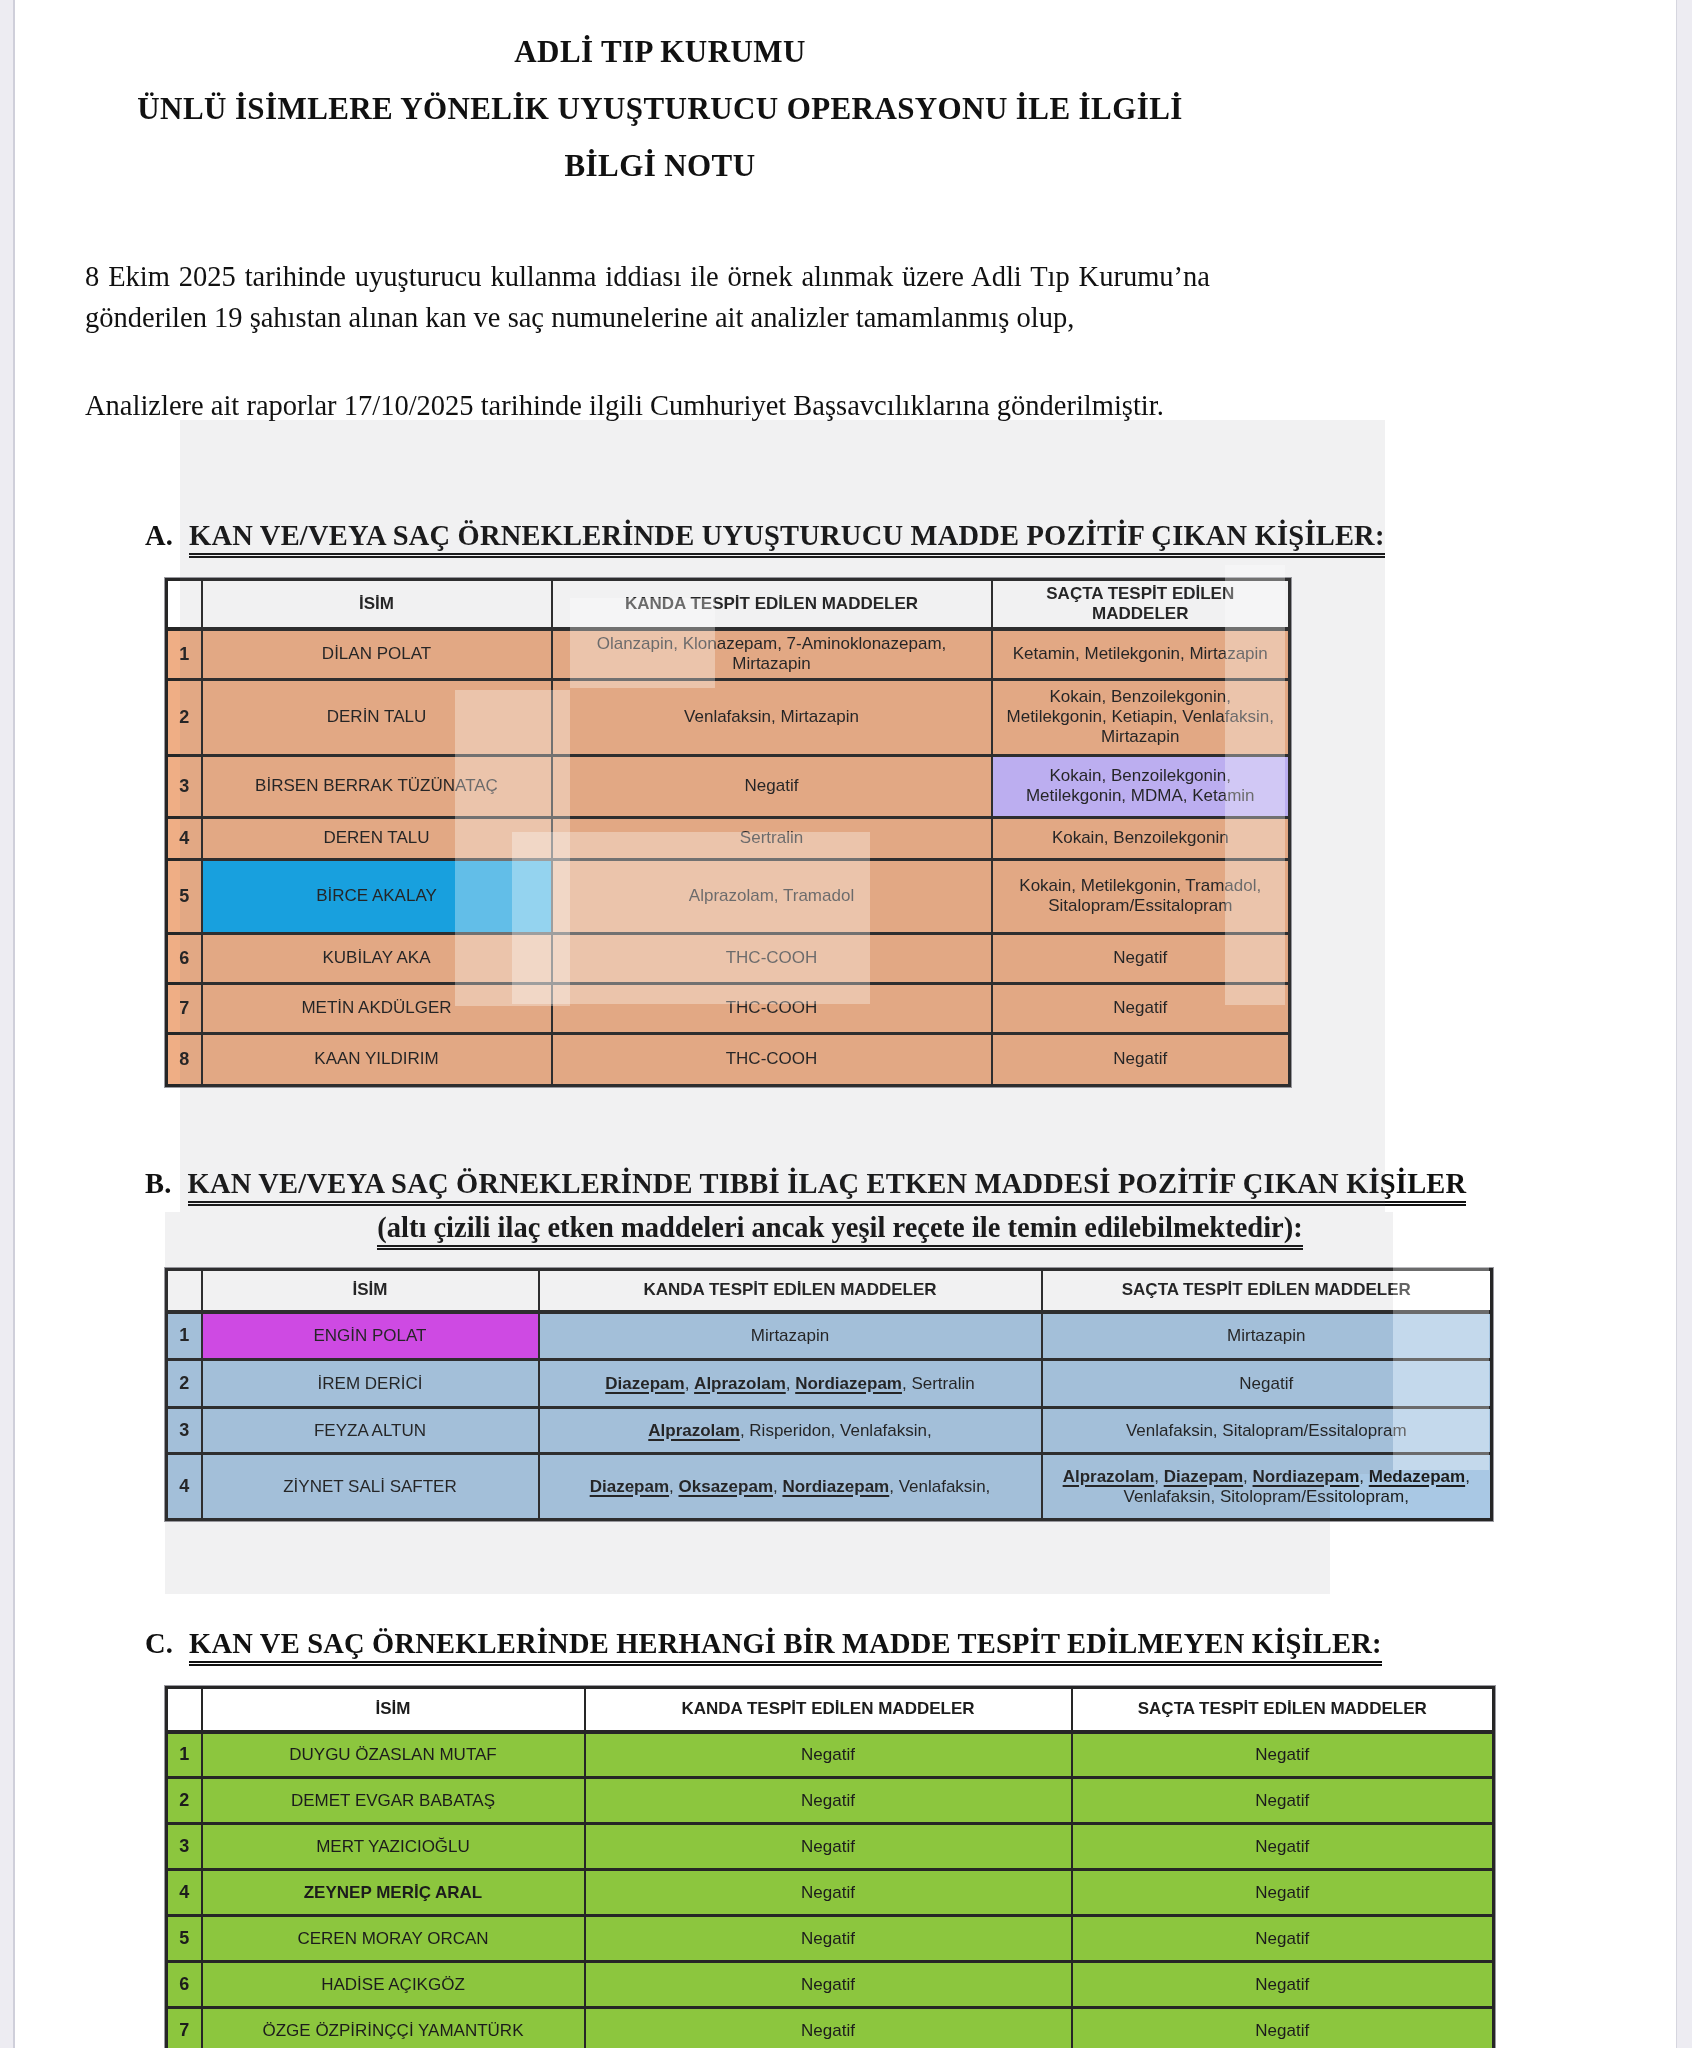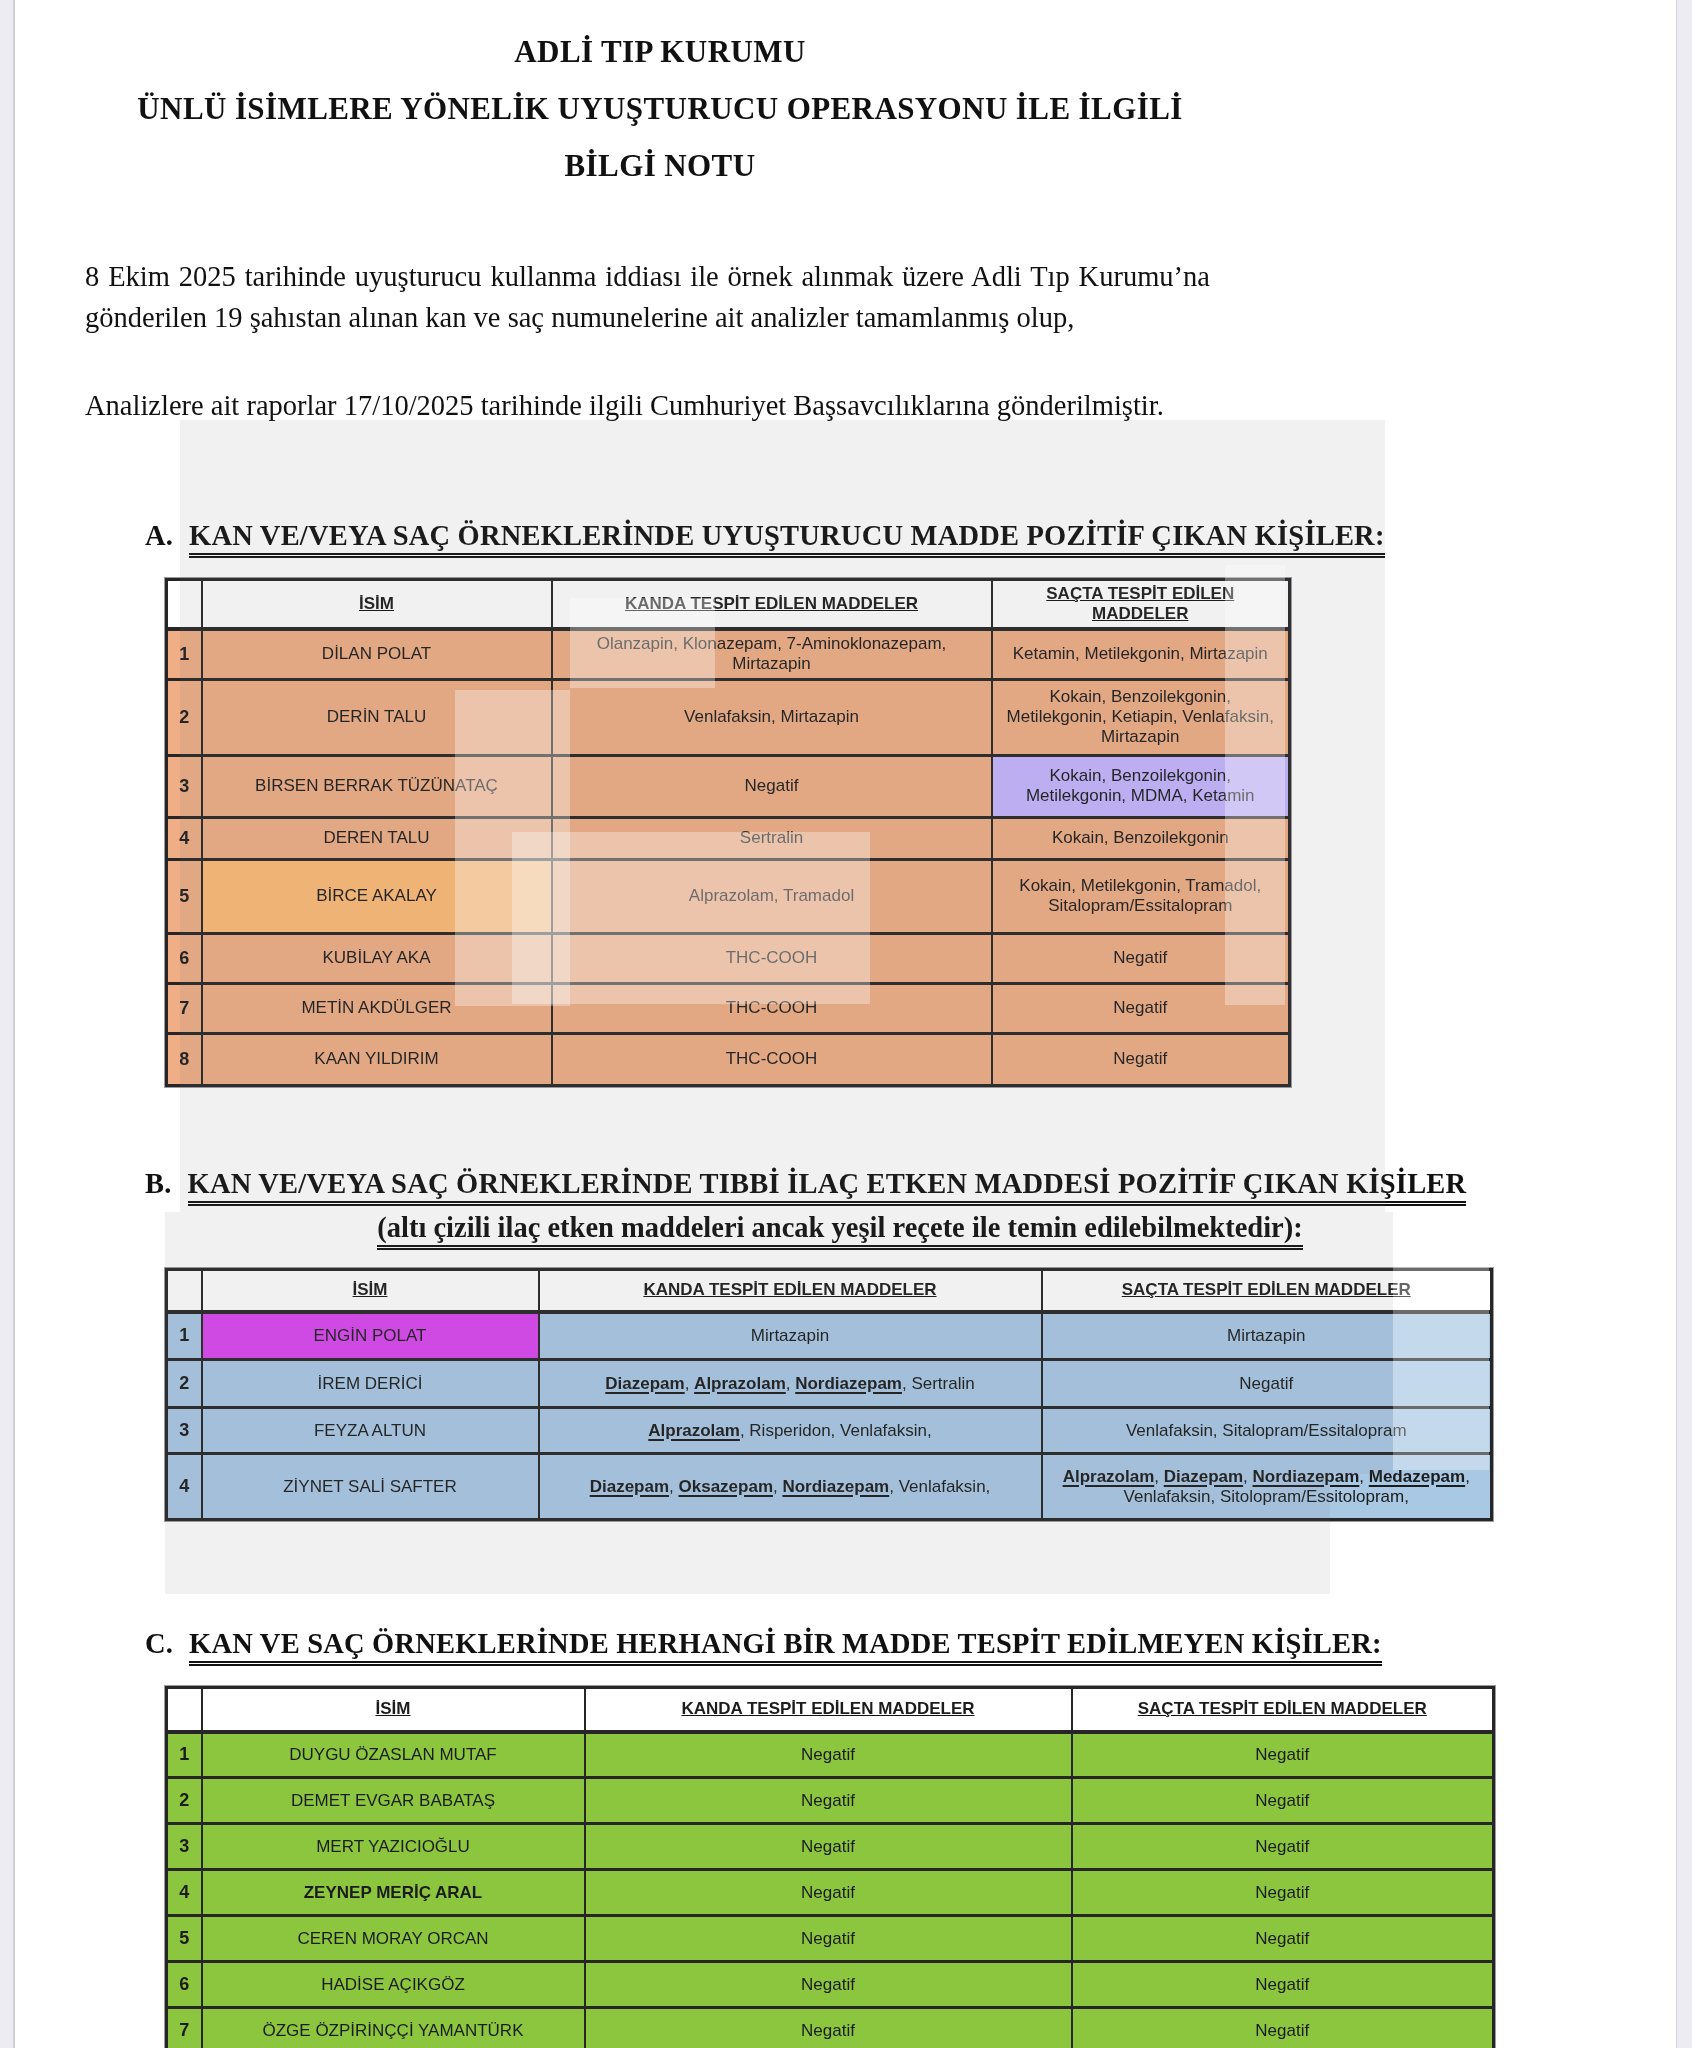--- a/index.html
+++ b/index.html
@@ -29,21 +29,21 @@
 
   
   table{border-collapse:collapse;table-layout:fixed;margin-left:20px;border:3px solid #262626;
         outline:1px solid #9a9aa0;outline-offset:0px;background:#fff;}
   .sec-a table{margin-top:26px;} .sec-b table{margin-top:24px;} .sec-c table{margin-top:26px;}
   th,td{border:2px solid #262626;text-align:center;vertical-align:middle;
         font-family:"Liberation Sans",sans-serif;font-size:17px;color:#1c1c1c;
         padding:3px 8px;overflow:hidden;}
   thead th{background:#ffffff;font-weight:bold;}
   tbody tr{border-top:3px solid #262626;}
-  thead tr{border-bottom:4px solid #262626;text-decoration:underline;}
+  thead tr{border-bottom:4px solid #262626;}
   td.num{font-weight:bold;font-size:18px;padding:3px 2px;}
   .ub{font-weight:bold;text-decoration:underline;text-decoration-thickness:2px;text-underline-offset:3px;}
 
   
   .wm{position:absolute;pointer-events:none;z-index:30;}
   .wm-gray{background:rgba(118,118,128,0.10);}
   .wm-lite{background:rgba(255,255,255,0.32);}
 </style>
 </head>
 <body>
@@ -101,21 +101,21 @@
             <td style="background: #c4b5fd;">Kokain, Benzoilekgonin, Metilekgonin, MDMA, Ketamin</td>
           </tr>
           <tr style="height: 42px;">
             <td class="num" style="background: rgb(239, 174, 133);">4</td>
             <td style="background: rgb(239, 174, 133);">DEREN TALU</td>
             <td style="background: rgb(239, 174, 133);">Sertralin</td>
             <td style="background: rgb(239, 174, 133);">Kokain, Benzoilekgonin</td>
           </tr>
           <tr style="height: 74px;">
             <td class="num" style="background: rgb(239, 174, 133);">5</td>
-            <td style="background: #fdba74;">BİRCE AKALAY</td>
+            <td style="background: #0ea5e9;">BİRCE AKALAY</td>
             <td style="background: rgb(239, 174, 133);">Alprazolam, Tramadol</td>
             <td style="background: rgb(239, 174, 133);">Kokain, Metilekgonin, Tramadol, Sitalopram/Essitalopram</td>
           </tr>
           <tr style="height: 50px;">
             <td class="num" style="background: rgb(239, 174, 133);">6</td>
             <td style="background: rgb(239, 174, 133);">KUBİLAY AKA</td>
             <td style="background: rgb(239, 174, 133);">THC-COOH</td>
             <td style="background: rgb(239, 174, 133);">Negatif</td>
           </tr>
           <tr style="height: 50px;">

